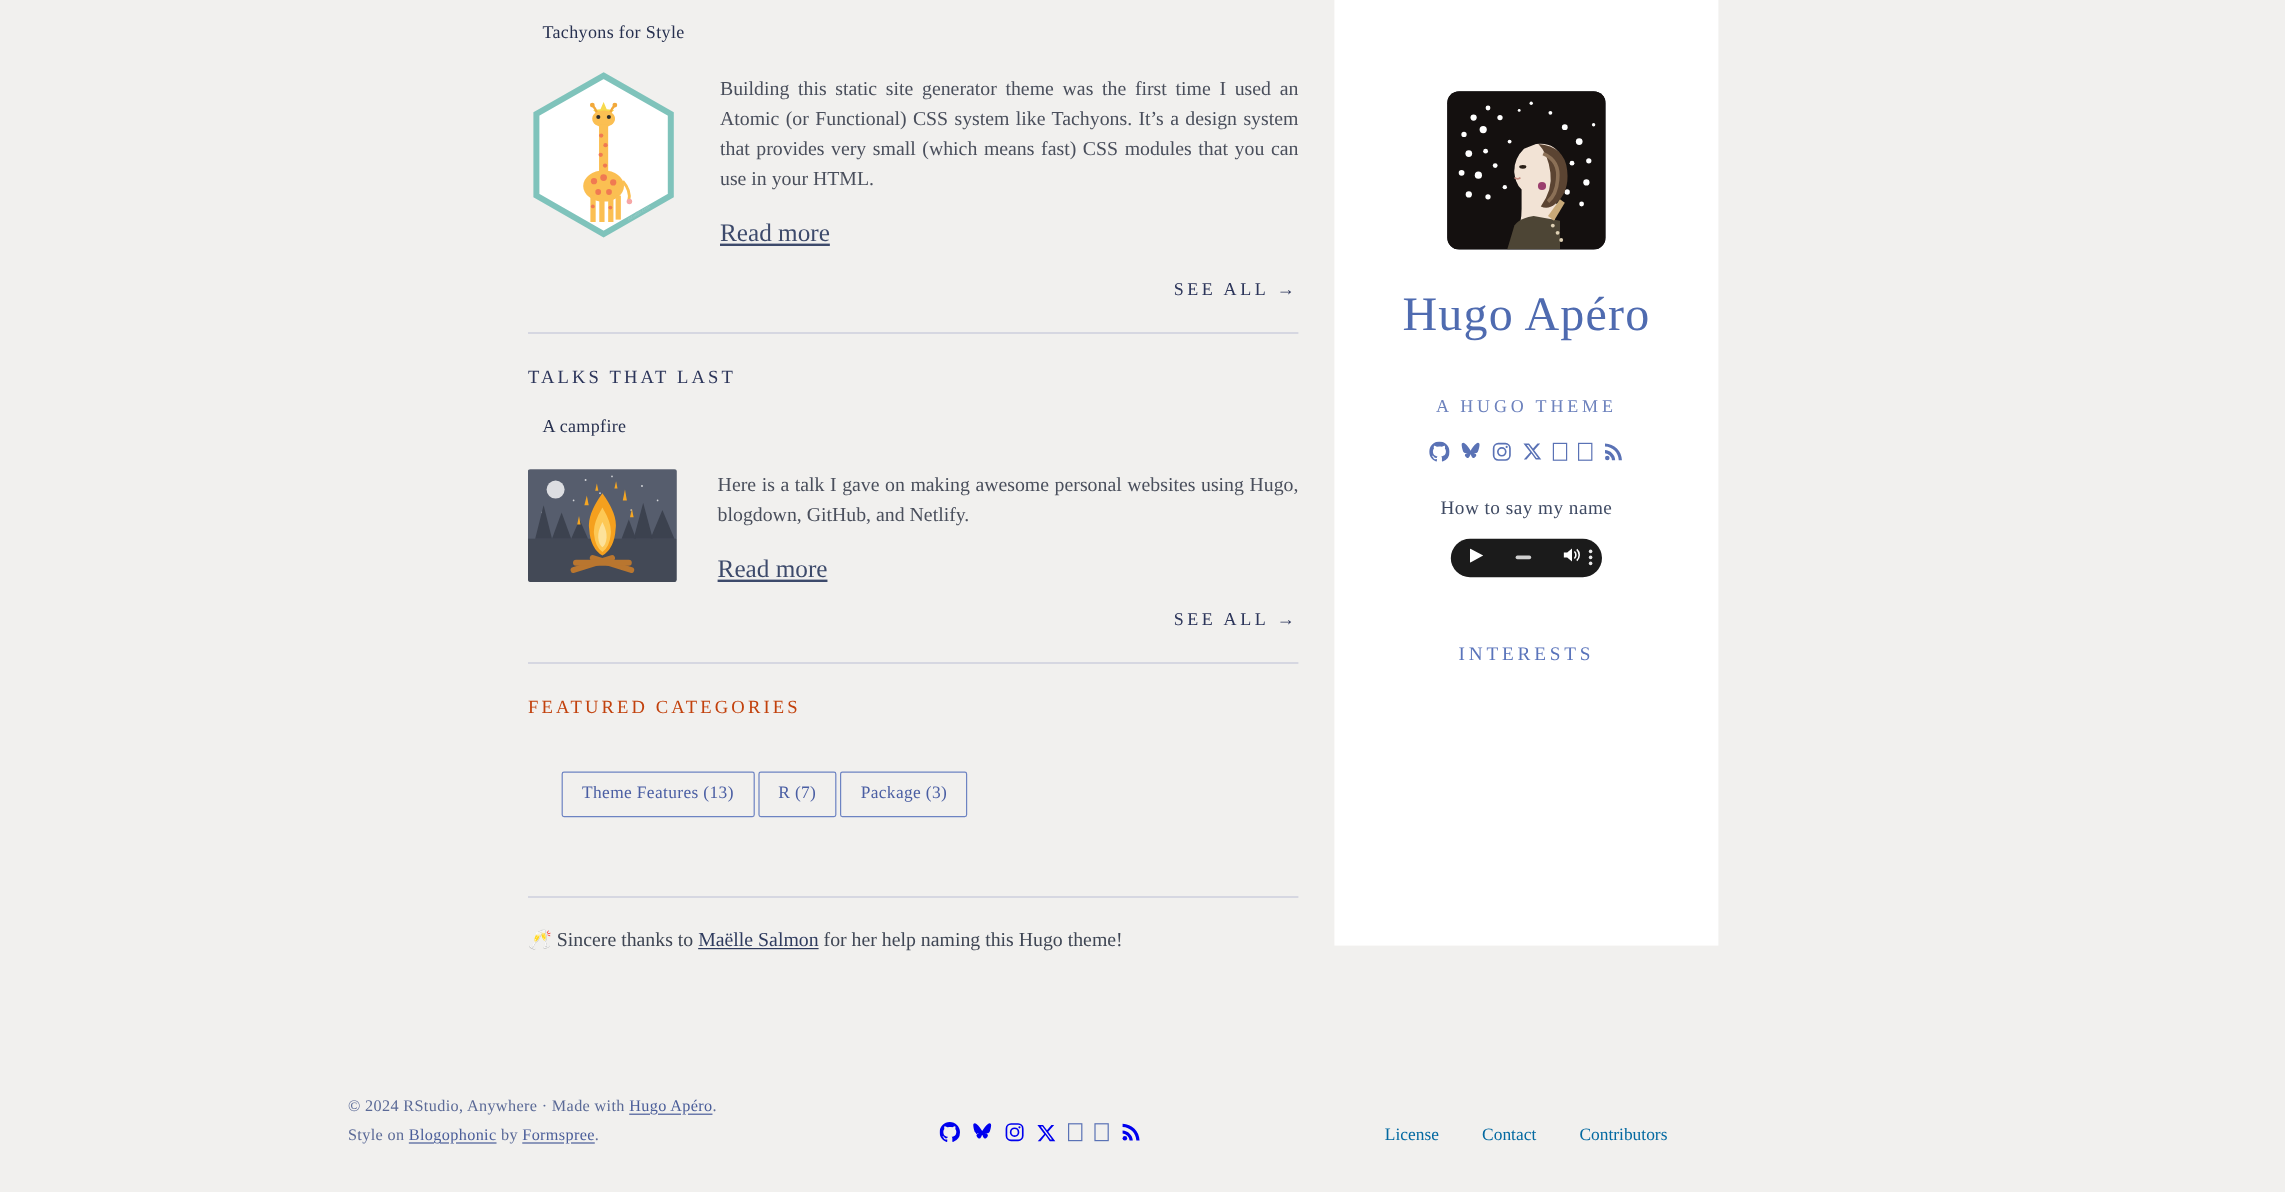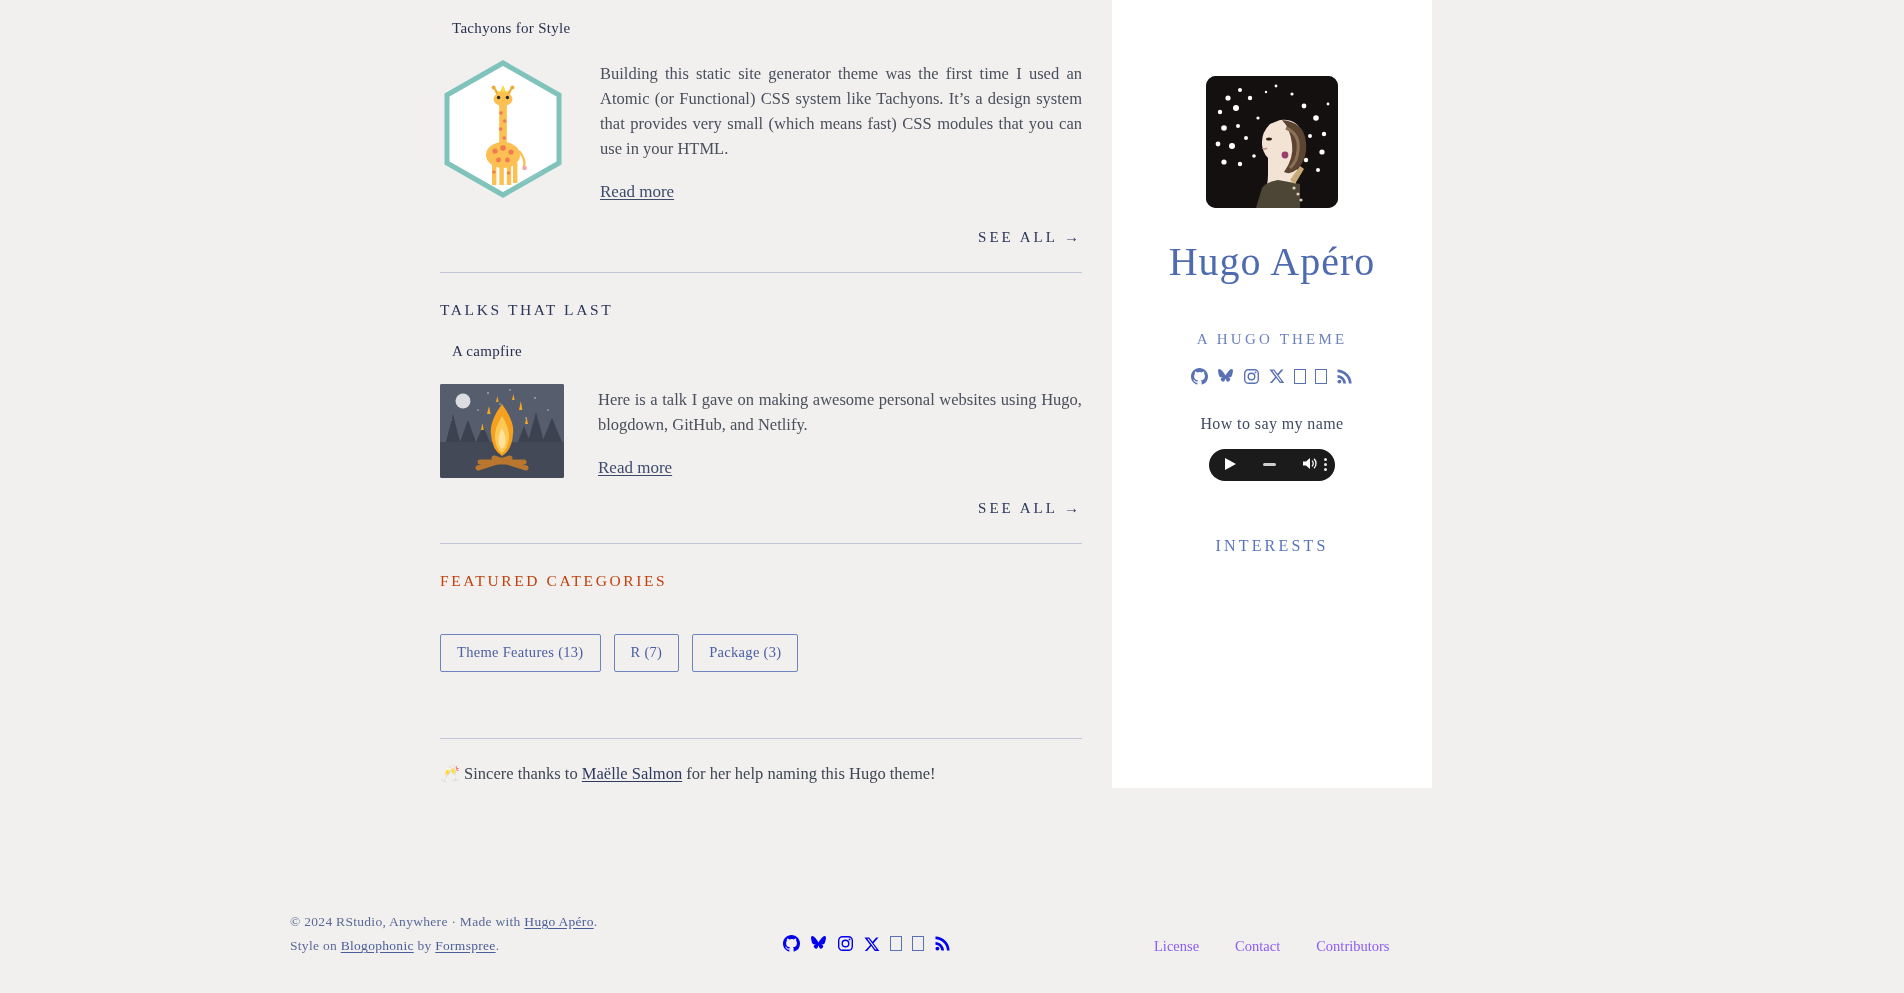--- a/index.html
+++ b/index.html
@@ -125,21 +125,21 @@
   .post-summary {
     font-size: 16.5px;
     line-height: 1.52;
     color: #4a4f5c;
     margin: 0;
     text-align: justify;
   }
   .read-more {
     display: inline-block;
     margin-top: 21px;
-    font-size: 17px;
+    font-size: 21px;
     color: #3d4a6b;
     text-decoration: underline;
     text-underline-offset: 2px;
   }
   .see-all-row { display: flex; justify-content: flex-end; margin-top: 27px; }
   .see-all {
     font-size: 15px;
     letter-spacing: 3px;
     color: #2c355a;
     text-decoration: none;
@@ -147,21 +147,21 @@
   .rule { height: 1px; background: #c3c7da; margin-top: 26px; }
   .section-head {
     margin-top: 28px;
     font-size: 15.5px;
     letter-spacing: 2.6px;
     color: #2c355a;
     font-weight: 400;
   }
   .section-head.blue { color: #c2410c; }
 
-  .cat-row { display: flex; gap: 13px; margin-top: 44px; }
+  .cat-row { display: flex; gap: 3px; margin-top: 44px; margin-left: 28px; }
   .cat-chip {
     border: 1px solid #6d83c2;
     color: #4a5ea3;
     font-size: 14.5px;
     padding: 9px 16px 10px;
     border-radius: 2px;
     background: transparent;
     letter-spacing: 0.3px;
     cursor: pointer;
     font-family: "Liberation Serif", serif;
@@ -193,21 +193,21 @@
     letter-spacing: 0.3px;
   }
   .foot-left a { color: #4a5d99; text-decoration: underline; text-underline-offset: 2px; }
   .foot-mid { flex: 1; display: flex; justify-content: center; padding-top: 25px; }
   .foot-social { display: flex; align-items: center; gap: 10px; color: #5a72b5; }
   .foot-social .ico svg { display: block; }
   .foot-right {
     width: 560px; display: flex; justify-content: flex-start; gap: 36px;
     padding-top: 28px; padding-left: 80px;
   }
-  .foot-right a { font-size: 14.5px; color: #8b5cf6; text-decoration: none; }
+  .foot-right a { font-size: 14.5px; color: #0369a1; text-decoration: none; }
 </style>
 </head>
 <body>
 
 <div class="page">
 
   <div class="main">
 
     <h2 class="post-title">Tachyons for Style</h2>
 

